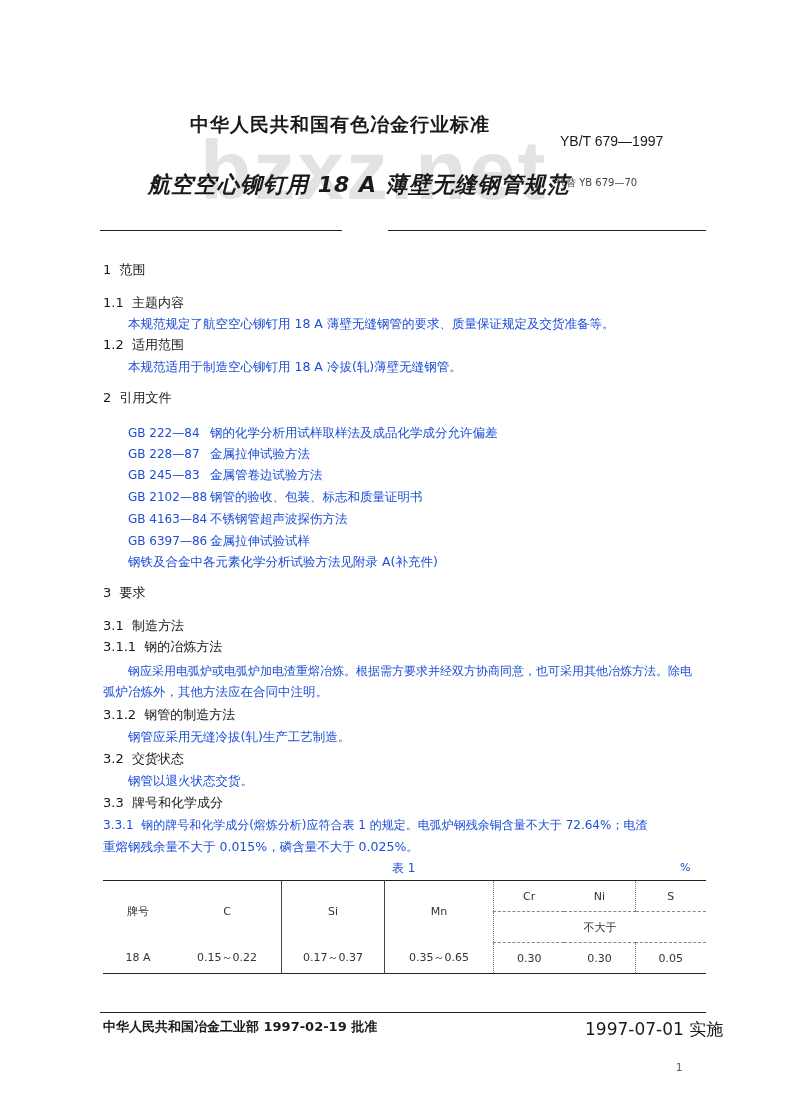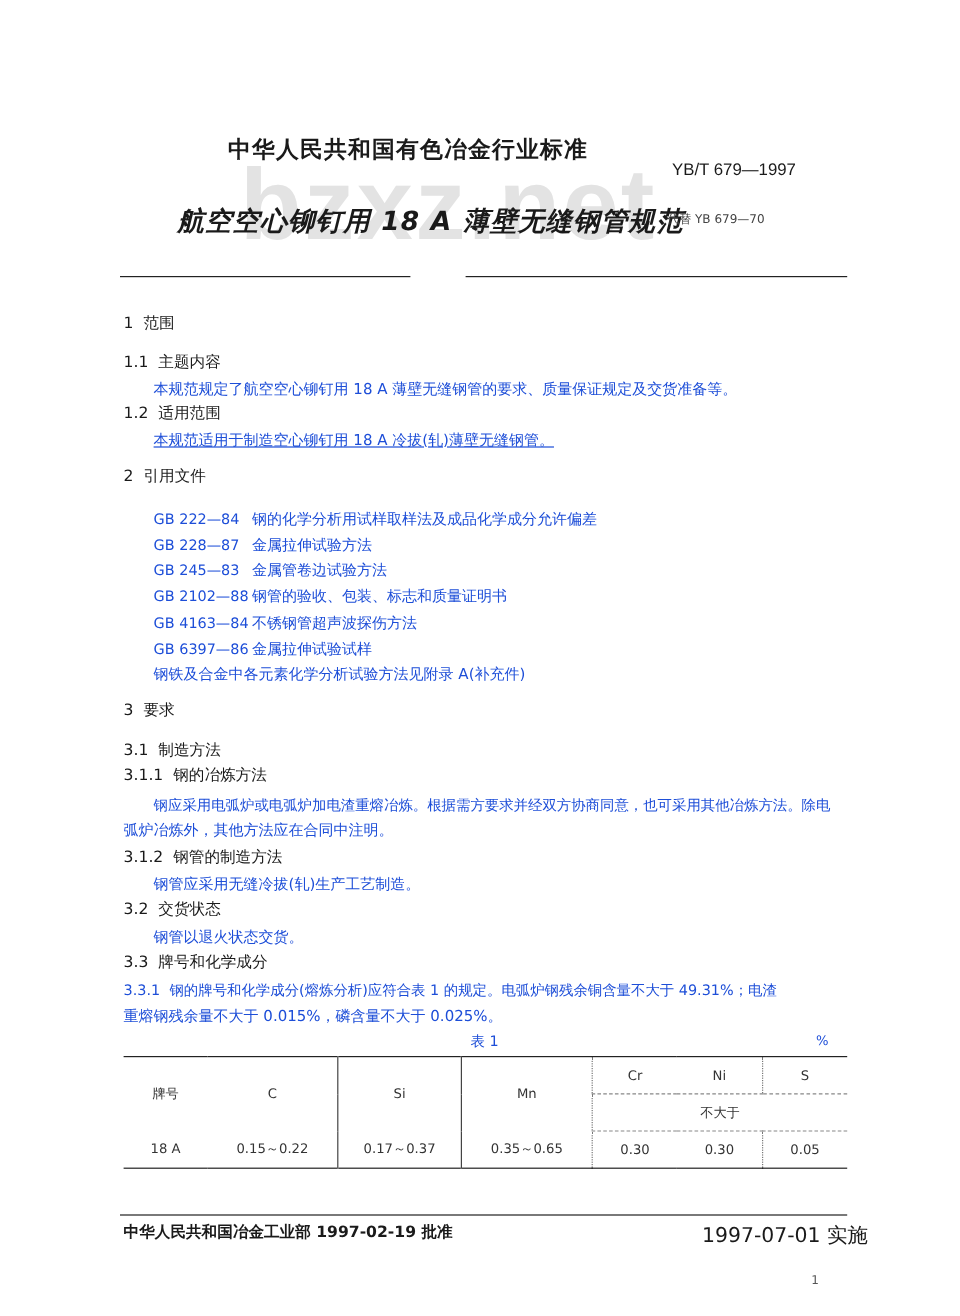--- a/index.html
+++ b/index.html
@@ -39,21 +39,21 @@
 <div class="abs sec" style="left:103px;top:261px;">
   <span>1</span>&nbsp;&nbsp;<span>范围</span>
 </div>
 <div class="abs sec" style="left:103px;top:294px;">
   <span>1.1</span>&nbsp;&nbsp;<span>主题内容</span>
 </div>
 <div class="abs body-t" style="left:128px;top:315px;">本规范规定了航空空心铆钉用 18 A 薄壁无缝钢管的要求、质量保证规定及交货准备等。</div>
 <div class="abs sec" style="left:103px;top:336px;">
   <span>1.2</span>&nbsp;&nbsp;<span>适用范围</span>
 </div>
-<div class="abs body-t" style="left:128px;top:358px;text-decoration:underline;">本规范适用于制造空心铆钉用 18 A 冷拔(轧)薄壁无缝钢管。</div>
+<div class="abs body-t" style="left:128px;top:358px;">本规范适用于制造空心铆钉用 18 A 冷拔(轧)薄壁无缝钢管。</div>
 
 <div class="abs sec" style="left:103px;top:389px;">
   <span>2</span>&nbsp;&nbsp;<span>引用文件</span>
 </div>
 <div class="abs body-t" style="left:128px;top:424px;">
   <span class="ref-code">GB 222—84</span><span>钢的化学分析用试样取样法及成品化学成分允许偏差</span>
 </div>
 <div class="abs body-t" style="left:128px;top:445px;">
   <span class="ref-code">GB 228—87</span><span>金属拉伸试验方法</span>
 </div>
@@ -88,21 +88,21 @@
 </div>
 <div class="abs body-t" style="left:128px;top:728px;">钢管应采用无缝冷拔(轧)生产工艺制造。</div>
 <div class="abs sec" style="left:103px;top:750px;">
   <span>3.2</span>&nbsp;&nbsp;<span>交货状态</span>
 </div>
 <div class="abs body-t" style="left:128px;top:772px;">钢管以退火状态交货。</div>
 <div class="abs sec" style="left:103px;top:794px;">
   <span>3.3</span>&nbsp;&nbsp;<span>牌号和化学成分</span>
 </div>
 <div class="abs body-t" style="left:103px;top:816px;font-size:12px;">
-  <span>3.3.1</span>&nbsp;&nbsp;<span>钢的牌号和化学成分(熔炼分析)应符合表 1 的规定。电弧炉钢残余铜含量不大于 49.31%；电渣</span>
+  <span>3.3.1</span>&nbsp;&nbsp;<span>钢的牌号和化学成分(熔炼分析)应符合表 1 的规定。电弧炉钢残余铜含量不大于 72.64%；电渣</span>
 </div>
 <div class="abs body-t" style="left:103px;top:838px;">重熔钢残余量不大于 0.015%，磷含量不大于 0.025%。</div>
 
 <div class="abs body-t" style="left:392px;top:859px;font-size:12px;">表 1</div>
 <div class="abs body-t" style="left:680px;top:859px;font-size:11px;">%</div>
 
 <div class="abs" style="left:103px;top:880px;width:603px;">
   <table class="t1" style="width:603px;border-top:1px solid #222;border-bottom:1px solid #222;">
     <tbody>
         <tr>

